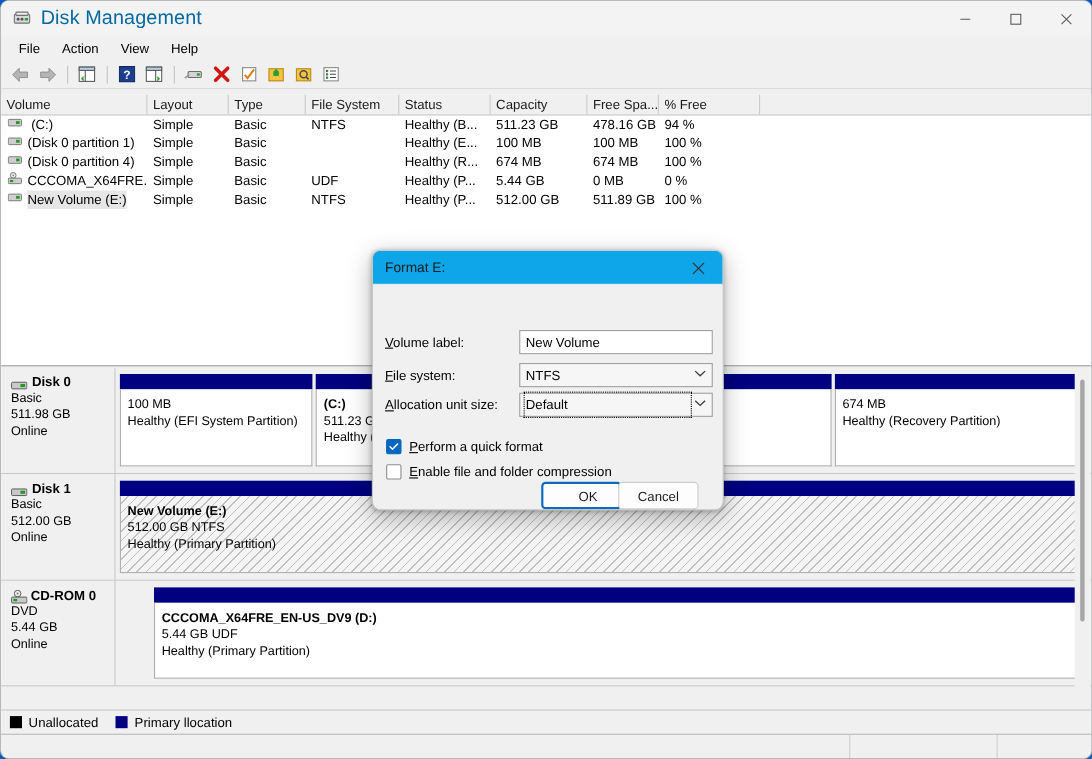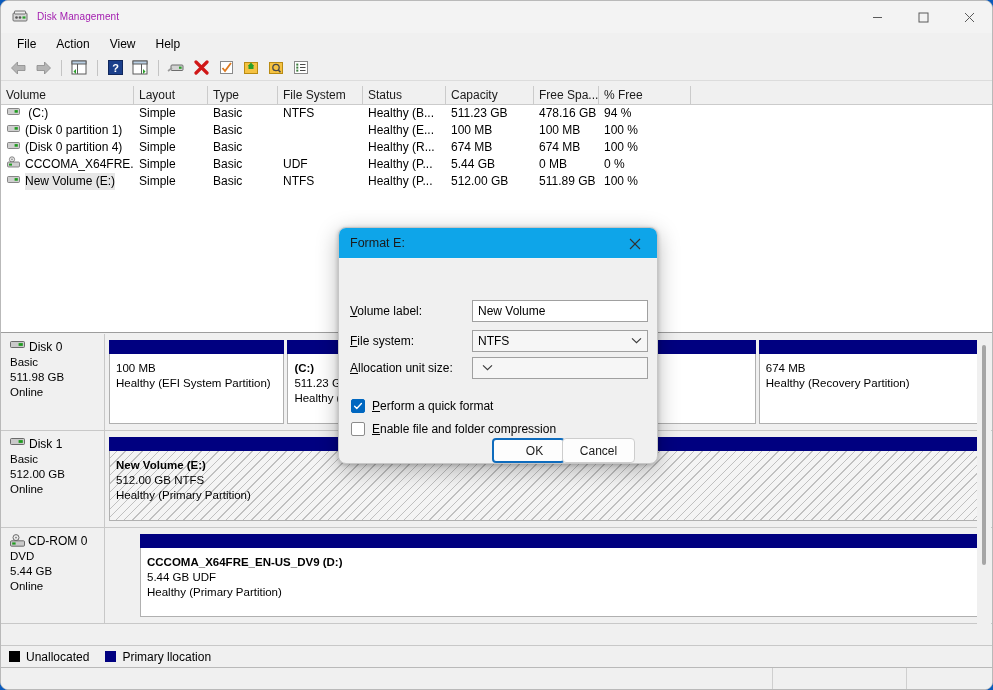--- a/index.html
+++ b/index.html
@@ -26,21 +26,21 @@
     display: flex; align-items: center;
     position: relative;
     border-bottom: 1px solid #f3f3f3;
   }
   .title-icon {
     width: 16px; height: 16px;
     margin-left: 11px; margin-right: 9px;
     position: relative; flex: none;
   }
   .title-text {
-    font-size: 10px; color: #a21caf;
+    font-size: 18px; color: #0369a1;
     letter-spacing: 0.1px;
   }
   .wbtns { position: absolute; right: 0; top: 0; display: flex; height: 32px; }
   .wbtn {
     width: 46px; height: 32px;
     display: flex; align-items: center; justify-content: center;
     color: #5a5a5a;
   }
 
   
@@ -112,21 +112,21 @@
     border-bottom: 1px solid #c8c8c8;
     background: #f0f0f0;
   }
   .diskinfo {
     width: 104px; flex: none;
     padding: 6px 0 0 9px;
     border-right: 1px solid #c8c8c8;
     font-size: 11.5px; color: #000;
     line-height: 15px;
   }
-  .diskinfo .dname { font-weight: normal; display: flex; align-items: flex-start; font-size: 12px; }
+  .diskinfo .dname { font-weight: bold; display: flex; align-items: flex-end; font-size: 12px; }
   .diskparts { flex: 1; display: flex; padding: 6px 4px 6px 4px; gap: 3px; position: relative; }
   .part { display: flex; flex-direction: column; position: relative; }
   .partbar { height: 14px; background: #000080; }
   .partbody {
     flex: 1;
     border: 1px solid #b0b0b0;
     border-top: none;
     background: #ffffff;
     padding: 7px 6px 0 6px;
     font-size: 11.5px; line-height: 15px;
@@ -619,20 +619,21 @@
             <svg width="11" height="7" viewBox="0 0 11 7">
                 <path d="M1 1.4 L5.5 5.6 L10 1.4" fill="none" stroke="#3c3c3c" stroke-width="1.2"></path>
               </svg>
           </span>
         </div>
       </div>
 
       <div class="frow" style="top:98px">
         <span class="flabel"><u>A</u><span>llocation unit size:</span></span>
         <div class="fcombo focused">
+          <span class="fcombo-inner">Default</span>
           <span class="chev">
             <svg width="11" height="7" viewBox="0 0 11 7">
                 <path d="M1 1.4 L5.5 5.6 L10 1.4" fill="none" stroke="#3c3c3c" stroke-width="1.2"></path>
               </svg>
           </span>
         </div>
       </div>
 
       <div class="cbrow" style="top:140px">
         <span class="cbox checked">

